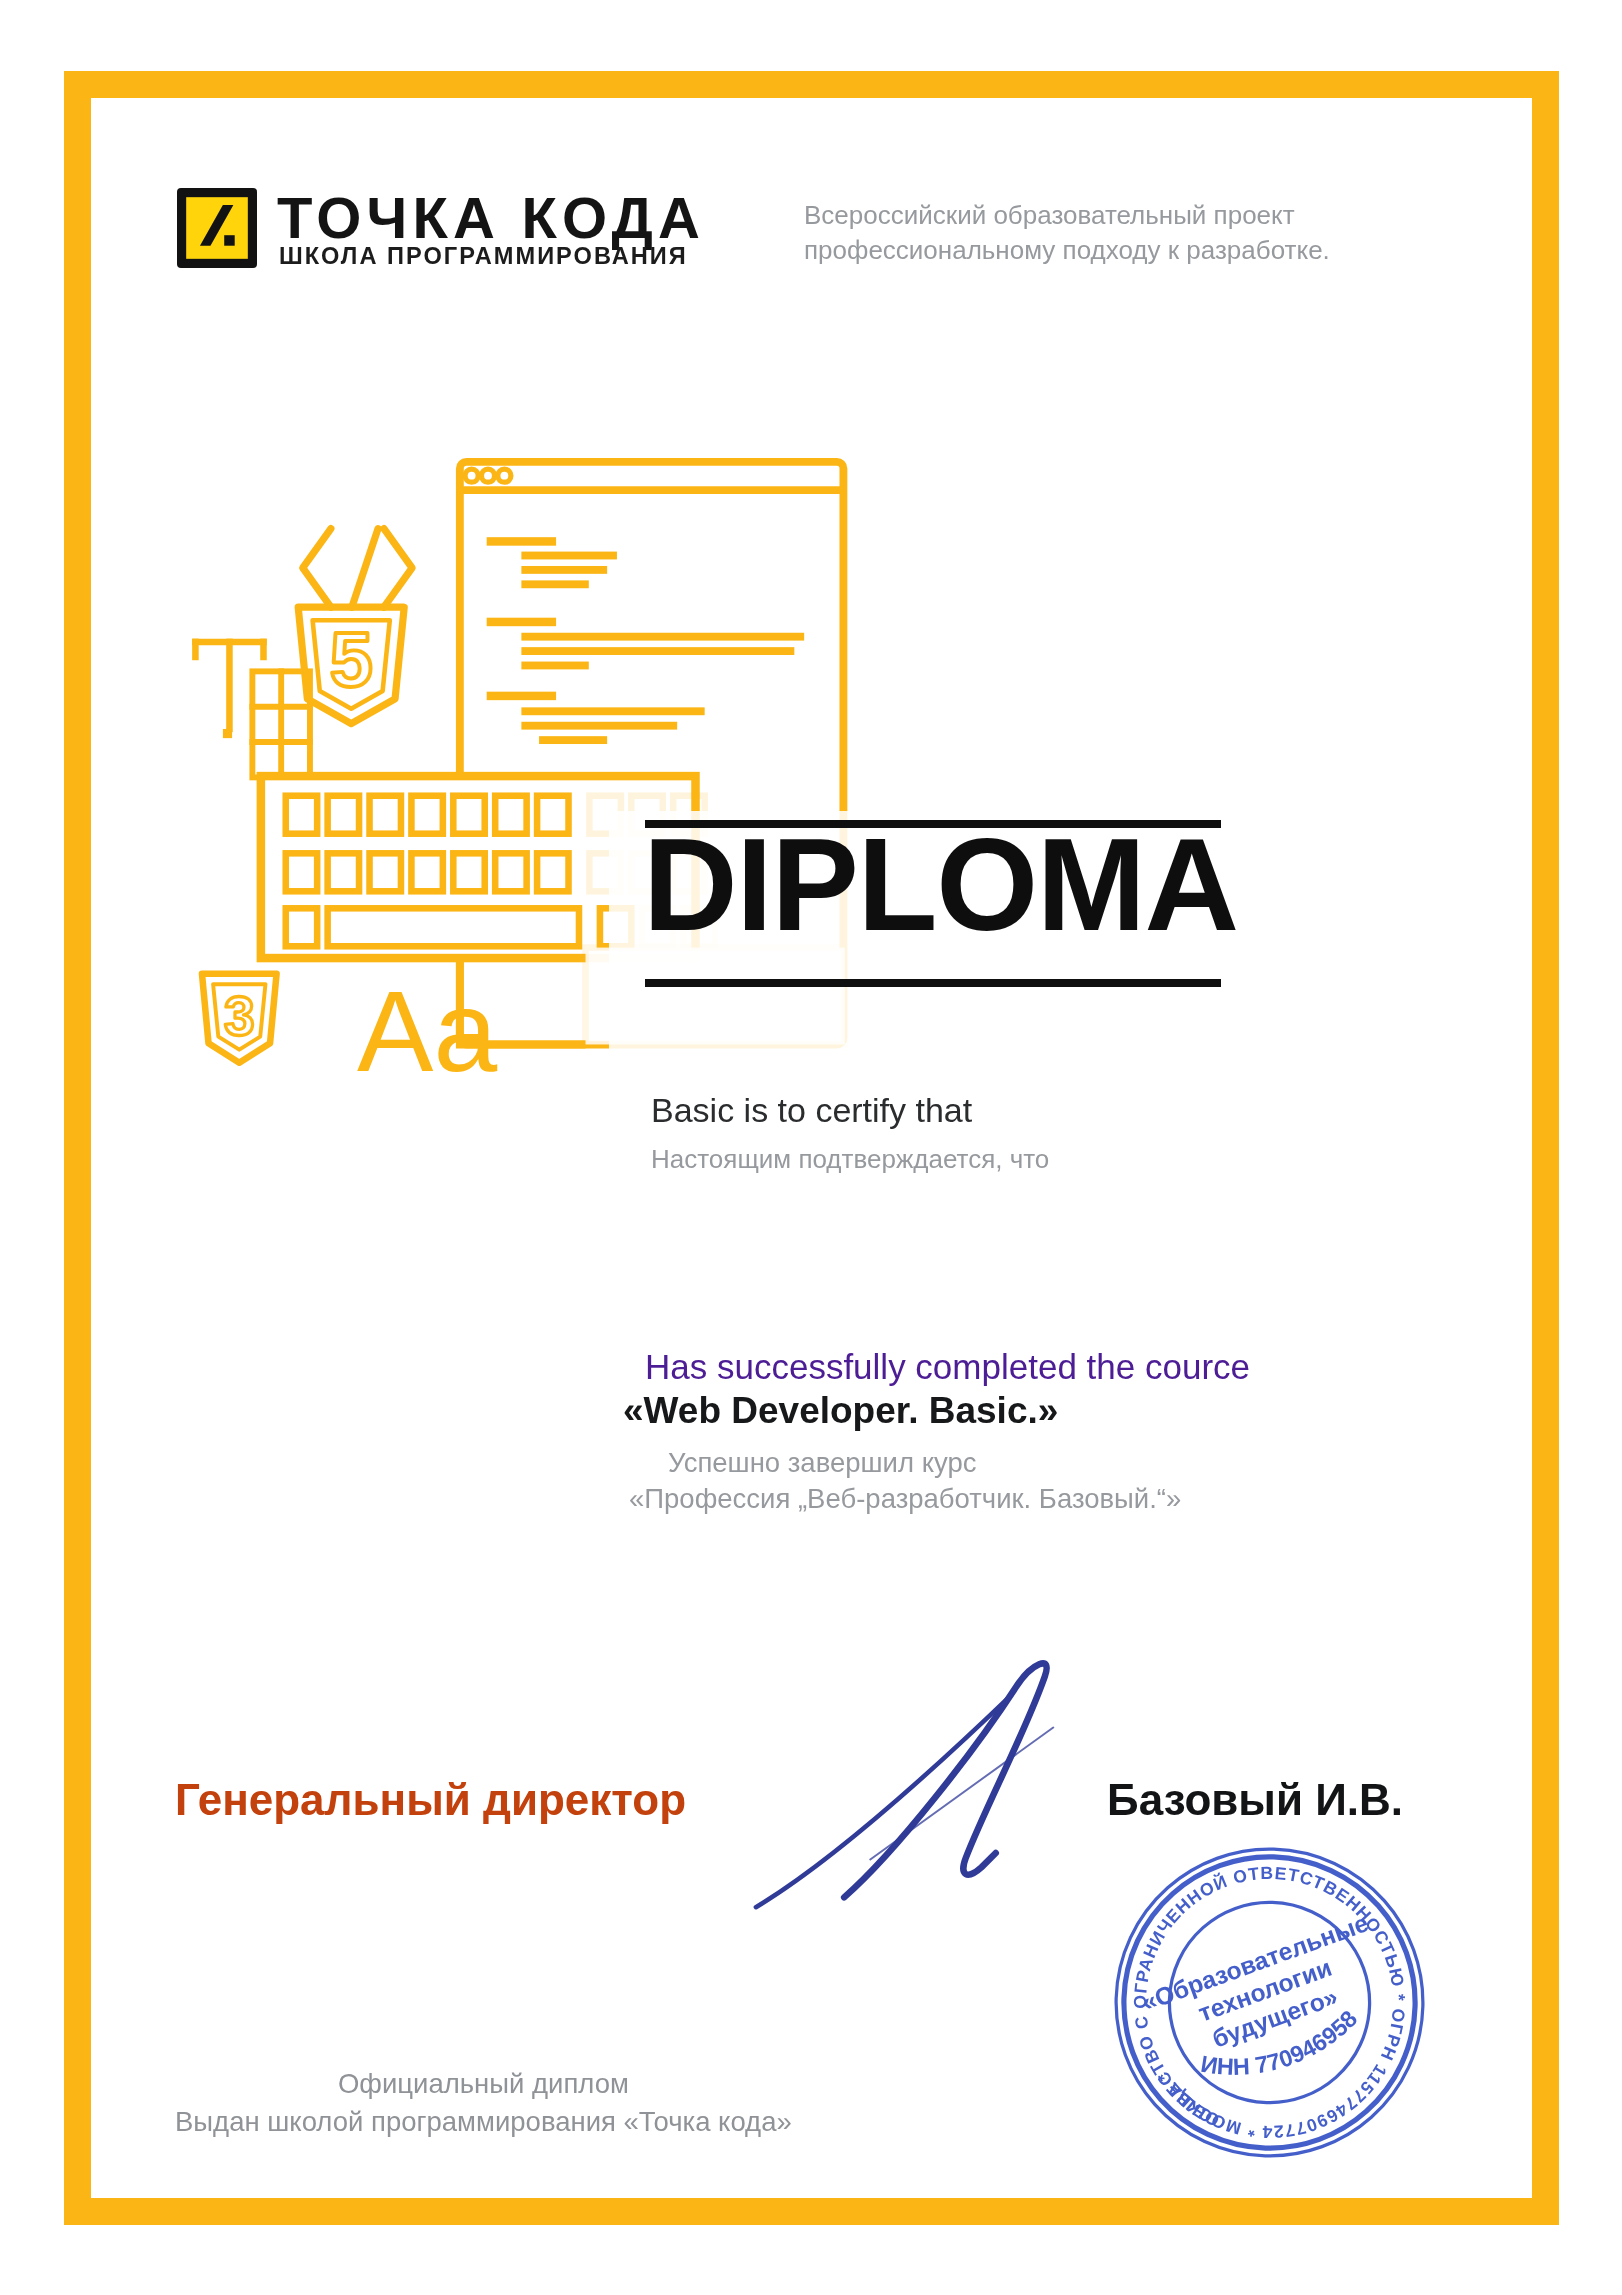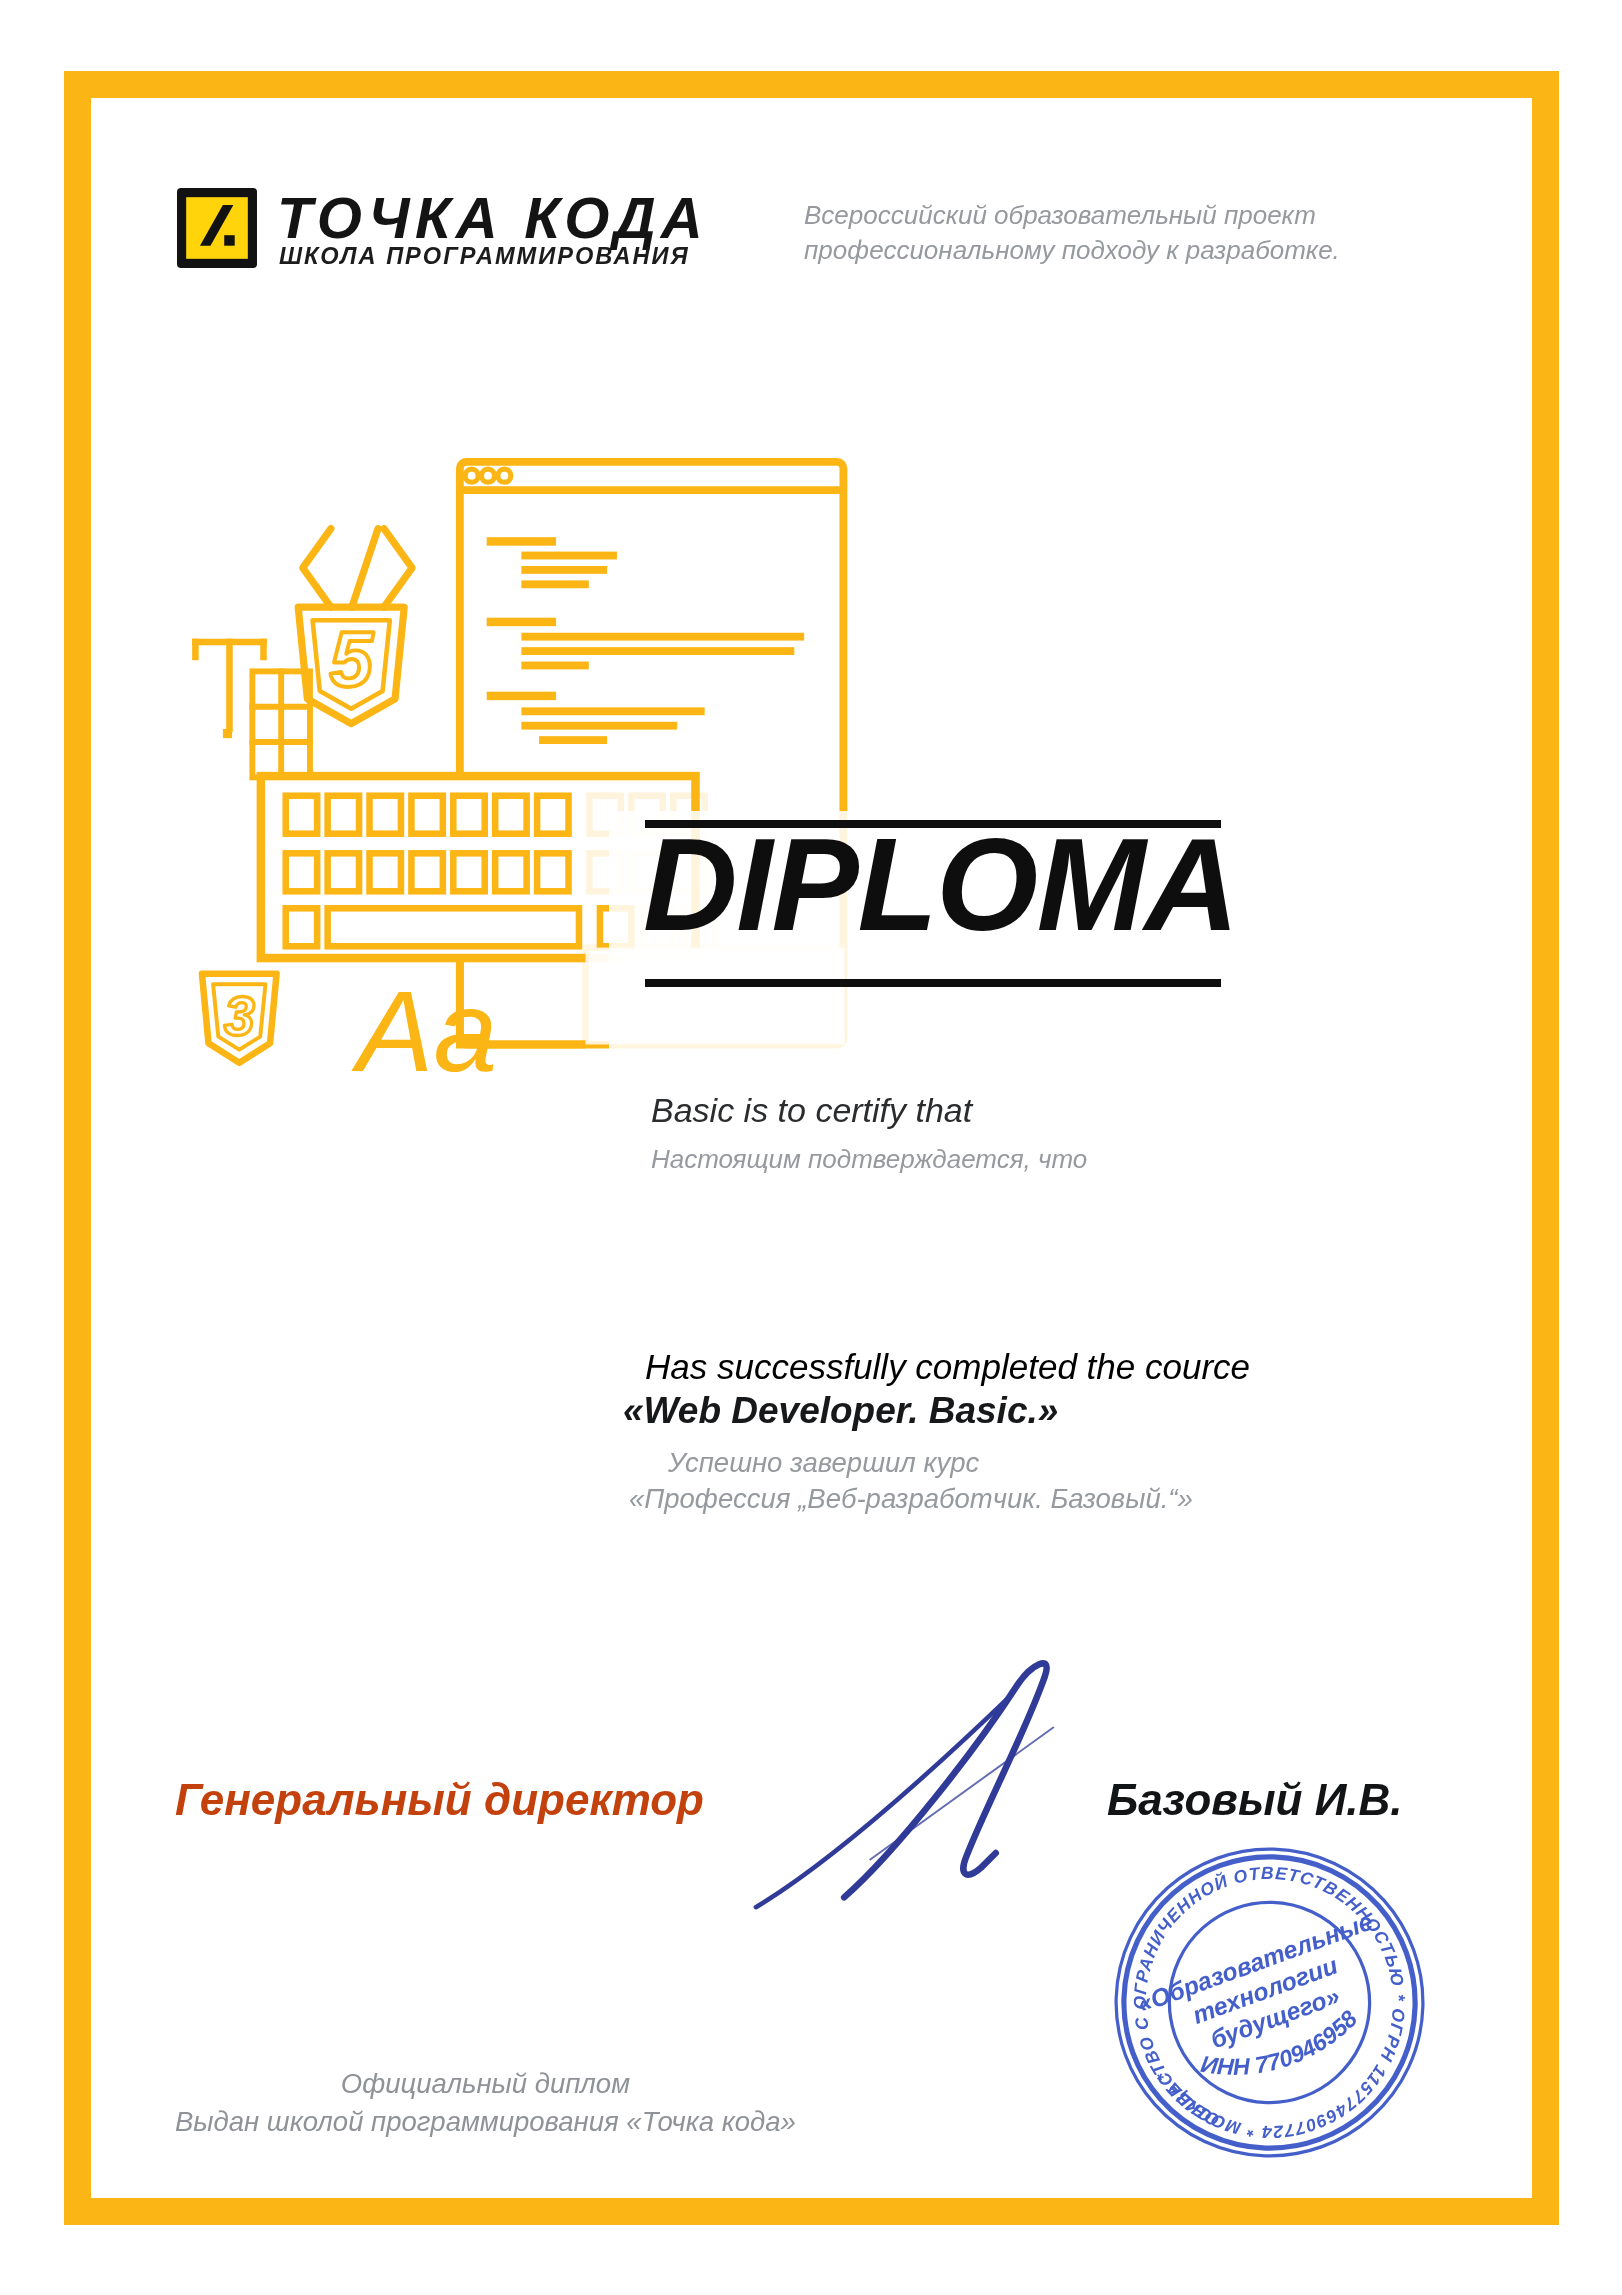--- a/index.html
+++ b/index.html
@@ -12,21 +12,20 @@
     --sig-blue:#1F2B90;
   }
   *{margin:0;padding:0;box-sizing:border-box;}
   html,body{background:#ffffff;}
   body{font-family:"Liberation Sans", sans-serif;}
   .page{
     position:relative;
     width:1562px;height:2295px;
     background:#ffffff;
     overflow:hidden;
-    font-style:italic;
   }
   .frame{
     position:absolute;
     left:64px;top:71px;
     width:1495px;height:2154px;
     border:27.5px solid var(--yellow);
   }
   
   .logo-box{position:absolute;left:177px;top:188px;}
   .logo-title{
@@ -64,21 +63,21 @@
     position:absolute;left:651px;top:1091px;
     font-size:34px;color:#2a2c2e;white-space:nowrap;
   }
   .certify-ru{
     position:absolute;left:651px;top:1144px;
     font-size:26px;color:var(--gray);white-space:nowrap;
   }
   
   .completed-en{
     position:absolute;left:645px;top:1347px;
-    font-size:35px;color:#000000;white-space:nowrap;
+    font-size:35px;color:#4c1d95;white-space:nowrap;
   }
   .course-name{
     position:absolute;left:623px;top:1390px;
     font-size:37px;font-weight:700;color:#17181a;white-space:nowrap;
   }
   .completed-ru{
     position:absolute;left:668px;top:1447px;
     font-size:27.5px;color:var(--gray);white-space:nowrap;
   }
   .course-name-ru{

